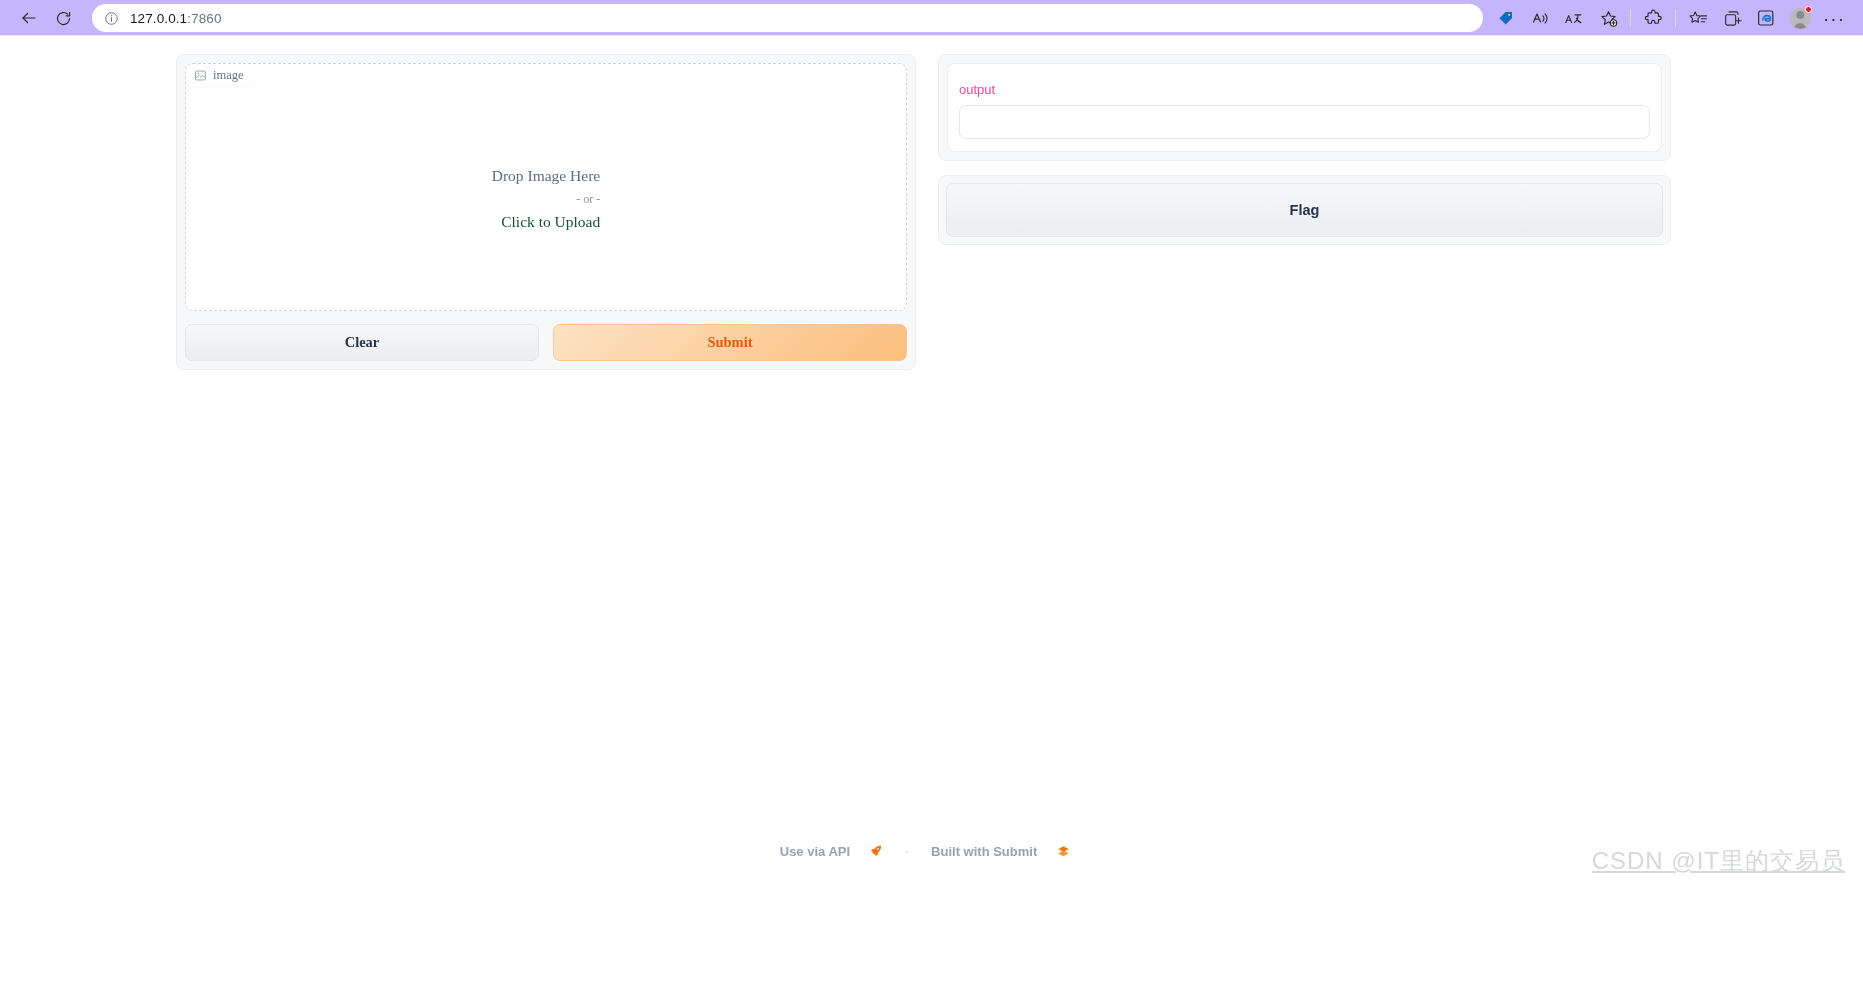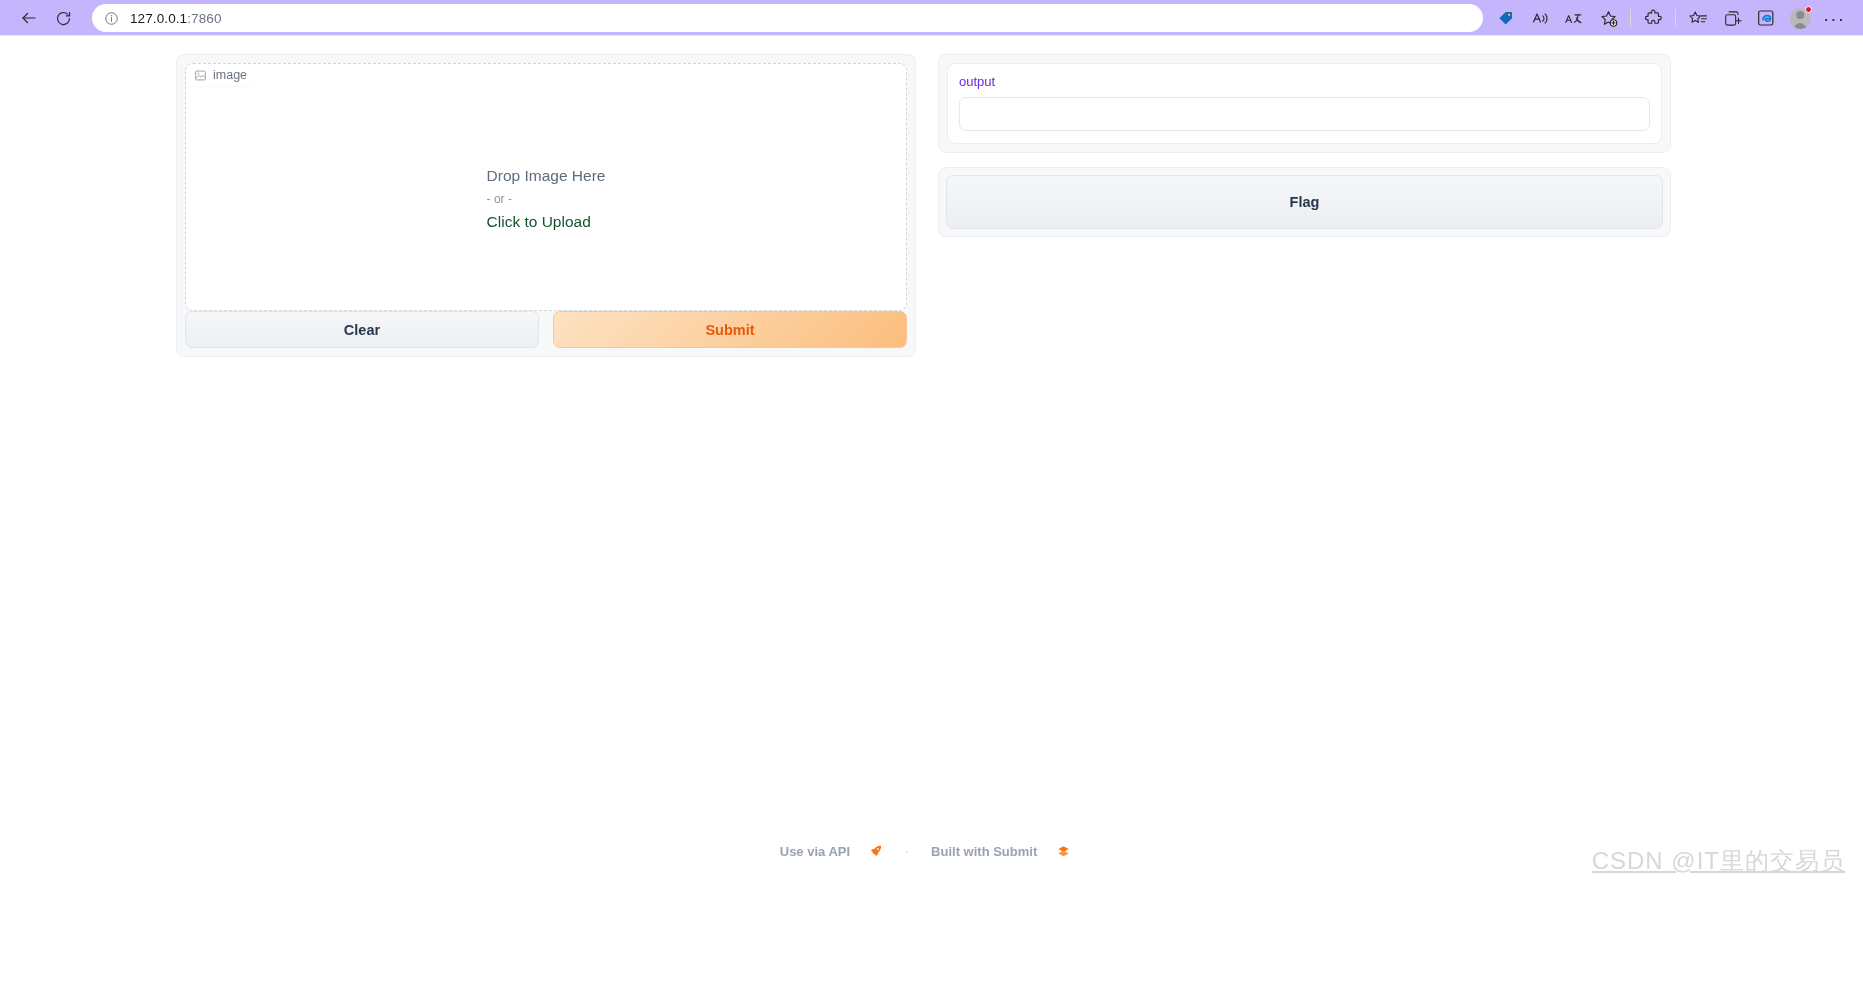--- a/index.html
+++ b/index.html
@@ -149,21 +149,21 @@
   }
 
   .row {
     display: flex;
     gap: 22px;
     padding: 0 176px 0 176px;
     align-items: flex-start;
   }
 
   .col { display: flex; flex-direction: column; gap: 14px; min-width: 0; }
-  .col-left  { width: 740px; flex: 0 0 740px; }
+  .col-left  { width: 740px; flex: 0 0 740px; font-family: Liberation Serif, serif; }
   .col-right { width: 733px; flex: 0 0 733px; }
 
   
   .panel {
     background: #f7f8fa;
     border: 1px solid #eceef1;
     border-radius: 8px;
     padding: 8px;
   }
 
@@ -189,21 +189,21 @@
     align-items: center;
     gap: 6px;
     font-size: 12.5px;
     color: #6b7280;
     z-index: 3;
     box-shadow: 0 1px 2px rgba(0,0,0,0.03);
   }
   .block-label .lbl-icon { width: 13px; height: 13px; display:block; color:#9ca3af; }
 
   .drop-text {
-    text-align: left;
+    text-align: right;
     color: #6b7280;
     line-height: 1.55;
     user-select: none;
     margin-top: 24px;
   }
   .drop-main  { font-size: 15.5px; color: #5e6b80; }
   .drop-or    { font-size: 12px; color: #8b94a3; margin: 2px 0; }
   .drop-click { font-size: 15.5px; color: #14532d; }
 
   
@@ -234,23 +234,24 @@
 
   
   .output-card {
     background: #ffffff;
     border: 1px solid #ebedf0;
     border-radius: 8px;
     padding: 10px 11px 12px 11px;
   }
   .output-label {
     font-size: 13px;
-    color: #6d28d9;
+    color: #ec4899;
     margin-bottom: 8px;
     display: block;
+    margin-top: 8px;
   }
   .output-box {
     height: 34px;
     border: 1px solid #e5e7eb;
     border-radius: 7px;
     background: #ffffff;
     width: 100%;
     font-family: "Liberation Sans", sans-serif;
     font-size: 13.5px;
     color: #1f2937;
@@ -439,21 +440,21 @@
               <span>image</span>
             </div>
 
             <div class="drop-text">
               <div class="drop-main">Drop Image Here</div>
               <div class="drop-or">- or -</div>
               <div class="drop-click">Click to Upload</div>
             </div>
           </div>
 
-          <div class="btn-row" style="margin-top:0;">
+          <div class="btn-row" style="margin-top:13px;">
             <div class="btn btn-secondary">Clear</div>
             <div class="btn btn-primary">Submit</div>
           </div>
         </div>
 
       </div>
 
       <div class="col col-right">
 
         <div class="panel">

